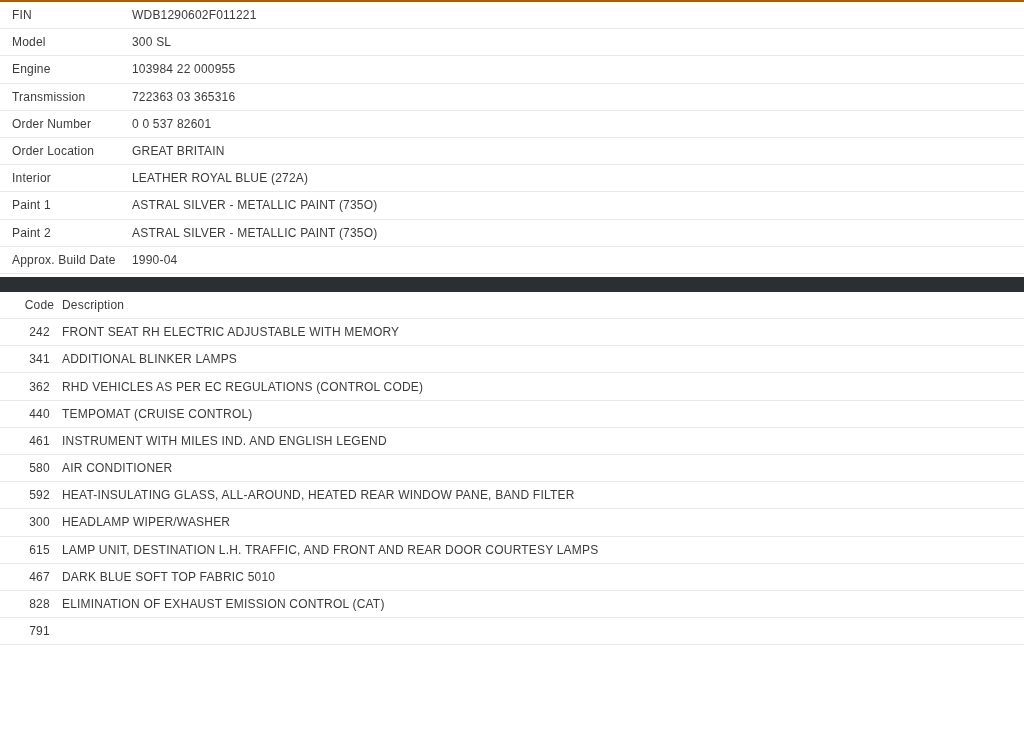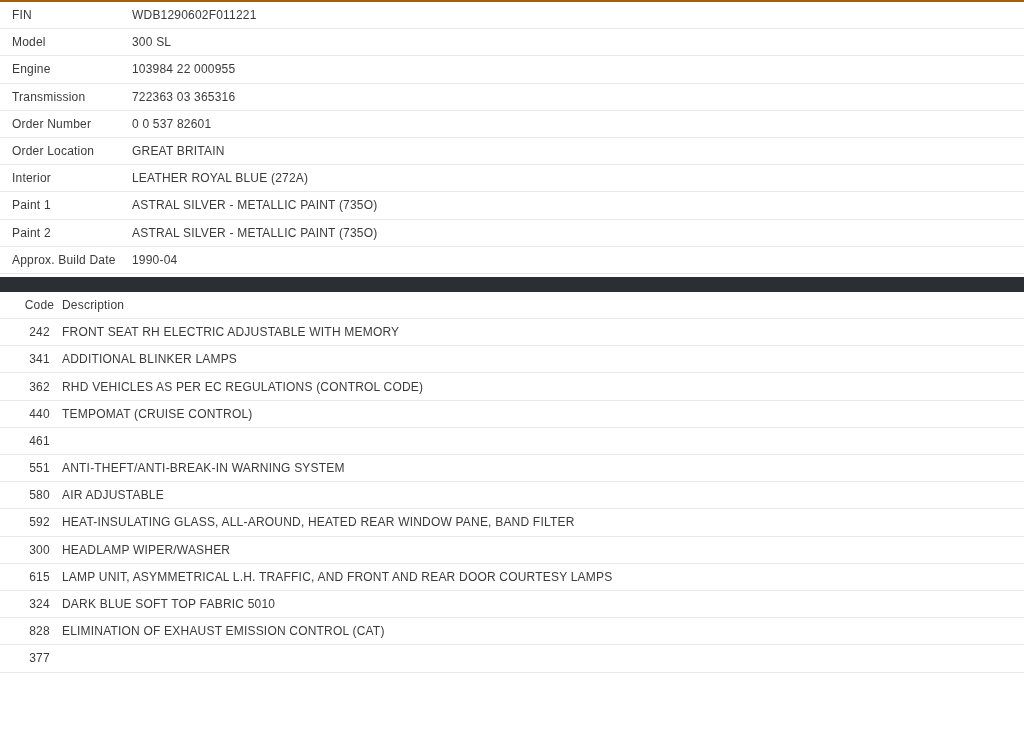--- a/index.html
+++ b/index.html
@@ -139,58 +139,55 @@
     <div class="desc-cell">RHD VEHICLES AS PER EC REGULATIONS (CONTROL CODE)</div>
   </div>
 
   <div class="row">
     <div class="code-cell">440</div>
     <div class="desc-cell">TEMPOMAT (CRUISE CONTROL)</div>
   </div>
 
   <div class="row">
     <div class="code-cell">461</div>
+    <div class="desc-cell">INSTRUMENT WITH MILES IND. AND ENGLISH LEGEND</div>
   </div>
 
 
-  <div class="row">
-    <div class="code-cell">551</div>
-    <div class="desc-cell">ANTI-THEFT/ANTI-BREAK-IN WARNING SYSTEM</div>
-  </div>
 
   <div class="row">
     <div class="code-cell">580</div>
-    <div class="desc-cell">AIR ADJUSTABLE</div>
+    <div class="desc-cell">AIR CONDITIONER</div>
   </div>
 
   <div class="row">
     <div class="code-cell">592</div>
     <div class="desc-cell">HEAT-INSULATING GLASS, ALL-AROUND, HEATED REAR WINDOW PANE, BAND FILTER</div>
   </div>
 
   <div class="row">
     <div class="code-cell">300</div>
     <div class="desc-cell">HEADLAMP WIPER/WASHER</div>
   </div>
 
   <div class="row">
     <div class="code-cell">615</div>
-    <div class="desc-cell">LAMP UNIT, ASYMMETRICAL L.H. TRAFFIC, AND FRONT AND REAR DOOR COURTESY LAMPS</div>
+    <div class="desc-cell">LAMP UNIT, DESTINATION L.H. TRAFFIC, AND FRONT AND REAR DOOR COURTESY LAMPS</div>
   </div>
 
   <div class="row">
-    <div class="code-cell">324</div>
+    <div class="code-cell">467</div>
     <div class="desc-cell">DARK BLUE SOFT TOP FABRIC 5010</div>
   </div>
 
   <div class="row">
     <div class="code-cell">828</div>
     <div class="desc-cell">ELIMINATION OF EXHAUST EMISSION CONTROL (CAT)</div>
   </div>
 
 
   <div class="row">
-    <div class="code-cell">377</div>
+    <div class="code-cell">791</div>
   </div>
 </div>
   </section>
 
 </div>
 
 </body></html>

